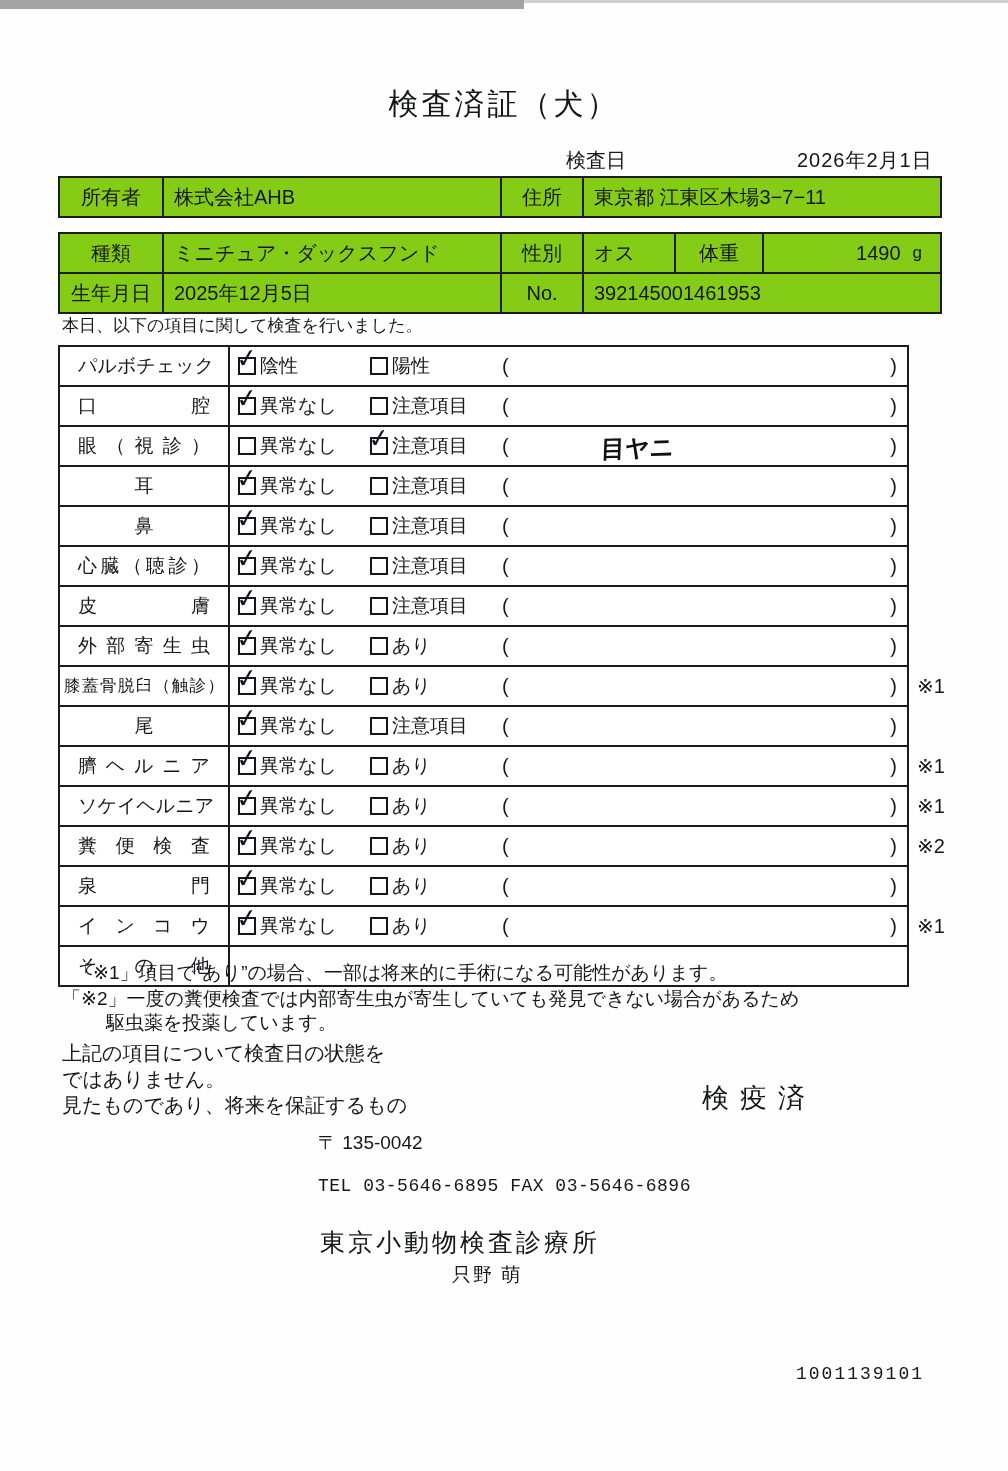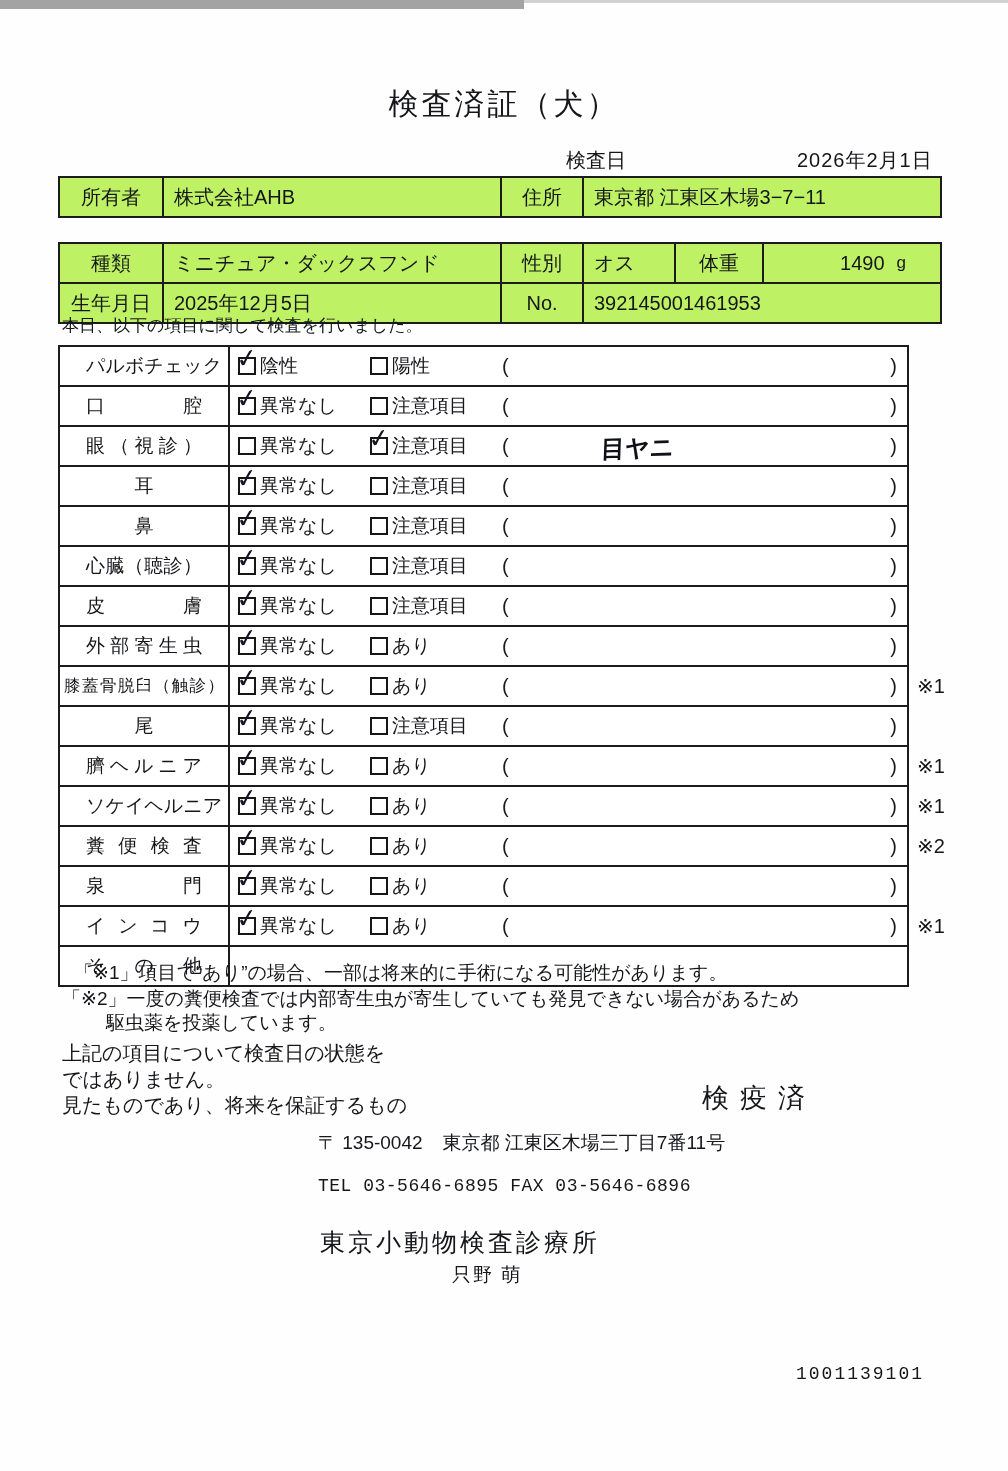--- a/index.html
+++ b/index.html
@@ -8,41 +8,41 @@
 
   
   .scan-band-top { position:absolute; top:0; left:0; width:524px; height:9px; background:#a3a3a3; }
   .scan-line-top { position:absolute; top:0; left:0; width:100%; height:3px; background:#d2d2d2; }
 
   .doc-title { position:absolute; top:84px; left:0; width:100%; text-align:center; font-size:30px; letter-spacing:3px; }
 
   .insp-date-label { position:absolute; top:147px; left:566px; font-size:20px; }
   .insp-date-value { position:absolute; top:147px; left:797px; font-size:20px; letter-spacing:1px; }
 
-  .tbl { position:absolute; left:58px; width:880px; border:2px solid #1c1c1c; box-sizing:content-box; background:#bef264; }
+  .tbl { position:absolute; left:58px; width:880px; border:2px solid #1c1c1c; box-sizing:content-box; background:#84cc16; }
   .tbl-row { display:flex; height:38px; }
   .tbl-row + .tbl-row { border-top:2px solid #1c1c1c; }
   .cell { display:flex; align-items:center; font-size:20px; box-sizing:border-box; overflow:hidden; white-space:nowrap; }
   .cell + .cell { border-left:2px solid #1c1c1c; }
   .cell.lab { justify-content:center; }
   .cell.val { padding-left:10px; }
   .owner-tbl { top:176px; }
-  .pet-tbl { top:242px; }
+  .pet-tbl { top:232px; }
   .w-102{width:102px;flex:none;} .w-338{width:338px;flex:none;} .w-82{width:82px;flex:none;}
   .w-92{width:92px;flex:none;} .w-88{width:88px;flex:none;} .w-rest{flex:1;}
-  .weight-cell { justify-content:flex-end; padding-right:34px; gap:12px; }
+  .weight-cell { justify-content:flex-end; padding-right:18px; gap:12px; }
   .weight-unit { font-size:17px; }
 
   .intro-text { position:absolute; top:314px; left:62px; font-size:17px; }
 
   
   .cl-table { position:absolute; left:58px; top:345px; width:847px; border:2px solid #1c1c1c; background:#fff; }
   .cl-row { display:flex; height:38px; position:relative; }
   .cl-row + .cl-row { border-top:2px solid #1c1c1c; }
-  .cl-item { width:170px; flex:none; border-right:2px solid #1c1c1c; box-sizing:border-box; padding:0 26px; display:flex; align-items:center; font-size:19px; }
+  .cl-item { width:170px; flex:none; border-right:2px solid #1c1c1c; box-sizing:border-box; padding:0 18px; display:flex; align-items:center; font-size:19px; }
   .cl-item .jl { display:block; width:100%; text-align:justify; text-align-last:justify; text-justify:inter-character; white-space:nowrap; }
   .cl-row.center-label .jl { text-align-last:center; }
   .cl-row.tight-label .cl-item { padding:0 4px; }
   .cl-row.tight-label .jl { font-size:16.5px; }
   .cl-rest { flex:1; display:flex; align-items:center; padding-left:8px; font-size:19px; }
   .opt { width:132px; flex:none; display:flex; align-items:center; white-space:nowrap; }
   .cb { position:relative; width:14px; height:14px; flex:none; border:2px solid #161616; margin-right:4px; background:#fff; }
   .tick { display:none; position:absolute; left:-4px; top:-14px; font-size:26px; line-height:1; color:#141523; font-weight:bold; transform:rotate(-8deg); }
   .cb.checked .tick { display:block; }
   .paren-zone { flex:1; display:flex; align-items:center; padding-right:10px; }
@@ -485,20 +485,19 @@
   <div class="disclaimer">
     <div>上記の項目について検査日の状態を</div>
     <div>ではありません。</div>
     <div>見たものであり、将来を保証するもの</div>
   </div>
 
   <div class="stamp">検疫済</div>
 
   <div class="clinic-postal-line">
     <span>〒 135-0042</span>
-    <span>東京都 江東区木場三丁目7番11号</span>
   </div>
   <div class="clinic-tel">TEL 03-5646-6895  FAX 03-5646-6896</div>
   <div class="clinic-name">東京小動物検査診療所</div>
   <div class="vet-name">只野 萌</div>
 
   <div class="doc-number">1001139101</div>
 </div>
 
 </body></html>

